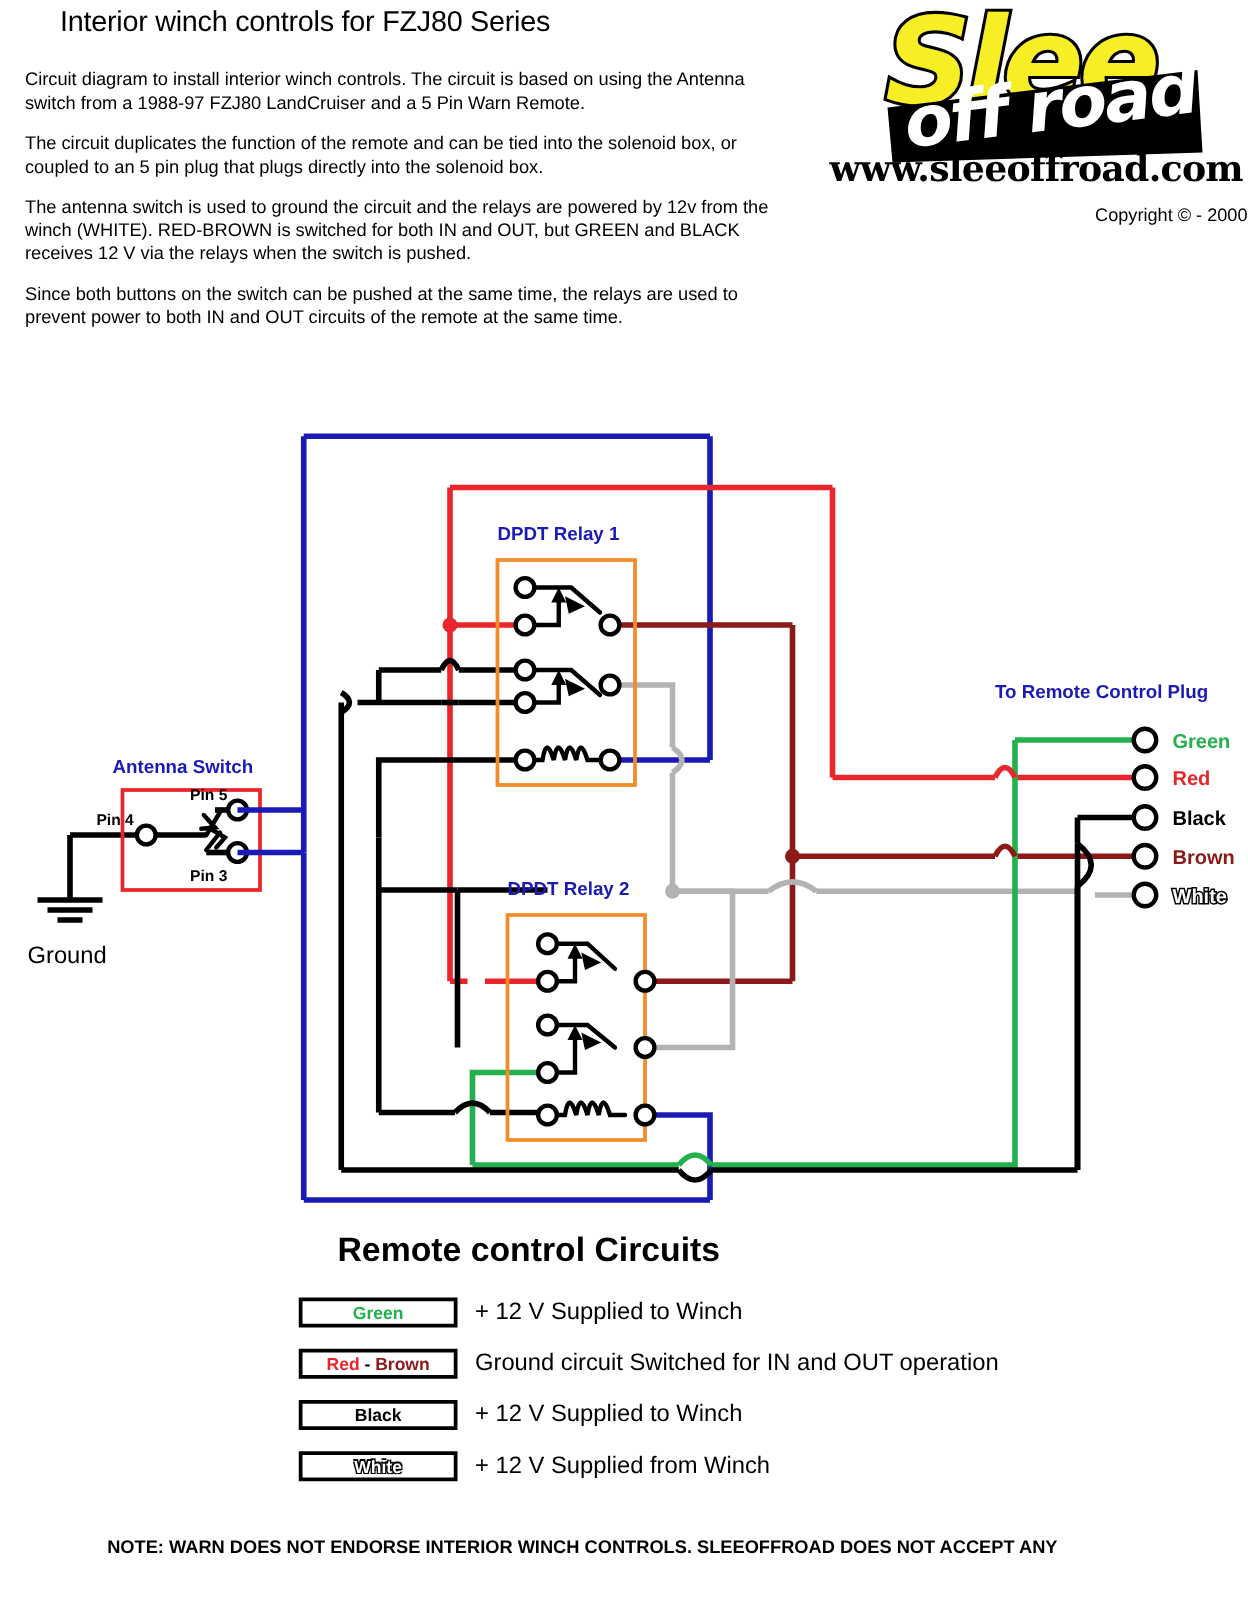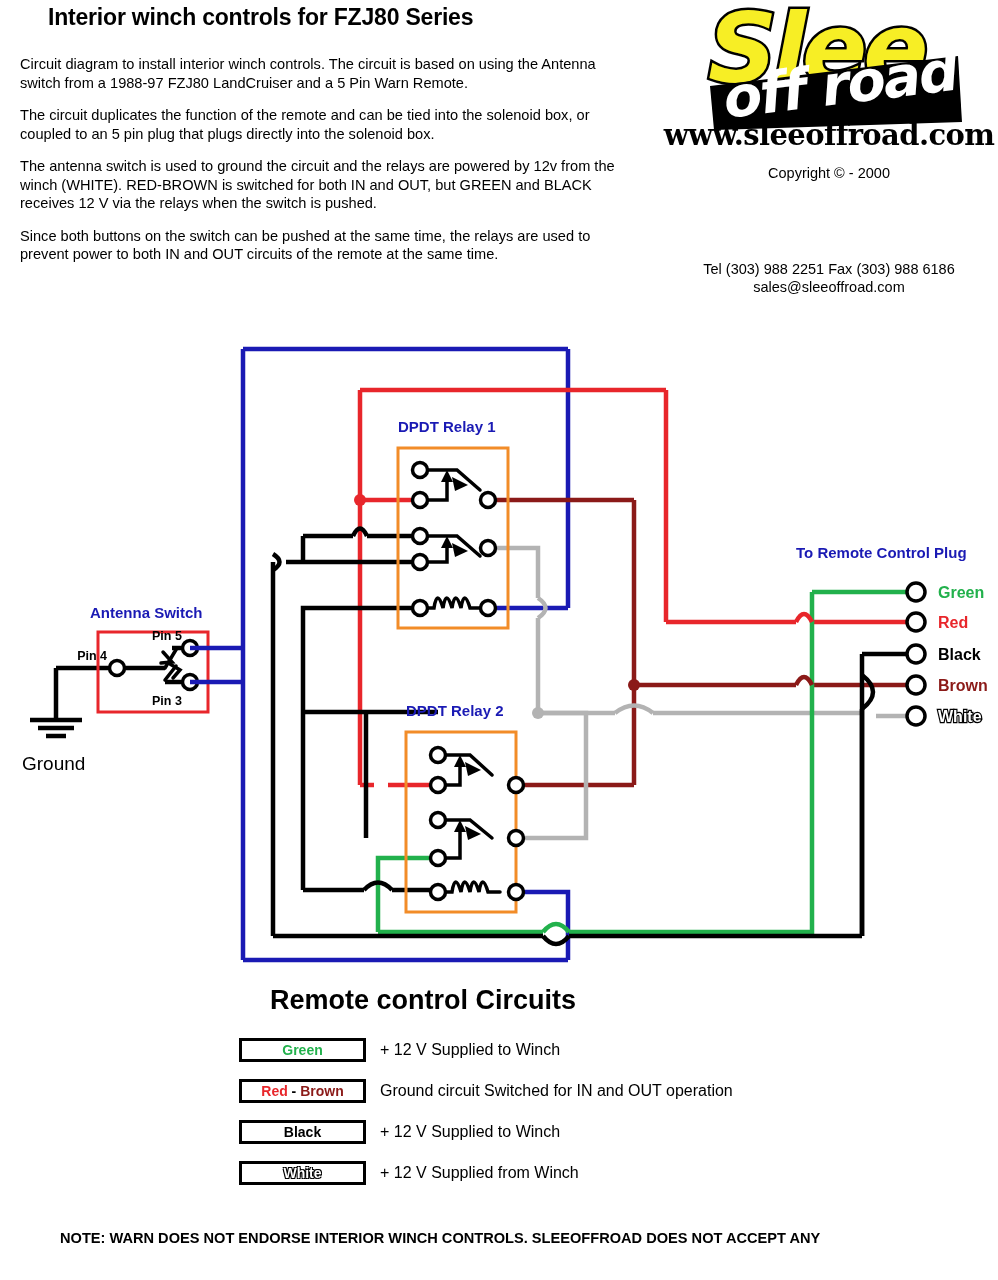--- a/index.html
+++ b/index.html
@@ -3,51 +3,51 @@
 <meta charset="utf-8">
 <style>
   html,body{margin:0;padding:0;background:#fff;}
   body{
     width:998px;height:1280px;position:relative;
     font-family:"Liberation Sans", sans-serif;
     color:#000;overflow:hidden;
   }
   
   #header{position:absolute;left:0;top:0;width:998px;height:320px;}
-  #title{position:absolute;left:48px;top:4px;font-size:23px;font-weight:bold;letter-spacing:-.2px;}
+  #title{position:absolute;left:48px;top:4px;font-size:23px;font-weight:normal;letter-spacing:-.2px;}
   #paras{position:absolute;left:20px;top:55px;width:615px;}
   .para{font-size:14.6px;line-height:18.5px;margin-bottom:14px;}
   
   #logobox{position:absolute;left:660px;top:2px;width:338px;height:310px;}
   #logo{position:absolute;left:40px;top:2px;width:270px;height:140px;}
   #logo svg{display:block;}
   #siteurl{position:absolute;left:0;top:116px;width:338px;text-align:center;
            font-family:"DejaVu Serif",serif;font-weight:bold;font-size:29px;letter-spacing:-0.6px;}
-  .cinfo{position:absolute;width:338px;text-align:center;font-size:14.5px;line-height:18px;}
+  .cinfo{position:absolute;width:338px;text-align:right;font-size:14.5px;line-height:18px;}
   #copy{top:162px;}
   #addr{top:200px;}
   #tel{top:258px;}
   
   #circuit{position:absolute;left:0;top:330px;width:998px;height:690px;}
   
   #legend{position:absolute;left:0;top:985px;width:998px;}
   #legend-title{position:absolute;left:270px;top:0px;font-size:27px;font-weight:bold;}
   #legend-rows{position:absolute;left:239px;top:48px;}
   .lrow{display:flex;align-items:center;height:33px;margin-bottom:8px;}
   .lbox{width:127px;height:24px;border:3px solid #000;background:#fff;
         display:flex;align-items:center;justify-content:center;
         font-size:14px;font-weight:bold;box-sizing:border-box;}
   .lbox.whitewire{color:#fff;text-shadow:
       -1px -1px 0 #000, 1px -1px 0 #000, -1px 1px 0 #000, 1px 1px 0 #000;}
-  .ldesc{margin-left:14px;font-size:16px;white-space:nowrap;}
+  .ldesc{margin-left:14px;font-size:19px;white-space:nowrap;}
   .rb-red{color:#e8262b;}
   .rb-dash{color:#000;}
   .rb-brown{color:#8b1a18;}
   
-  #footer{position:absolute;left:0;top:1228px;width:906px;text-align:left;
+  #footer{position:absolute;left:0;top:1228px;width:906px;text-align:right;
           font-size:14.6px;font-weight:bold;line-height:20px;}
   #footer div{padding:0 60px;}
 </style>
 </head>
 <body>
 
 <div id="header">
   <div id="title">Interior winch controls for FZJ80 Series</div>
   <div id="paras">
     <div class="para">Circuit diagram to install interior winch controls. The circuit is based on using the Antenna switch from a 1988-97 FZJ80 LandCruiser and a 5 Pin Warn Remote.</div>
@@ -63,24 +63,20 @@
           <text x="8" y="78" font-family="'DejaVu Sans',sans-serif" font-size="96" font-weight="bold" font-style="italic" fill="#f7ee25" stroke="#000" stroke-width="5" paint-order="stroke" letter-spacing="-4">Slee</text>
         </g>
         <g>
           <polygon points="10,82 258,52 262,118 14,126" fill="#000"></polygon>
           <text x="26" y="114" font-family="'DejaVu Sans',sans-serif" font-size="56" font-weight="bold" font-style="italic" fill="#fff" transform="rotate(-7 26 114)" letter-spacing="-2">off road</text>
         </g>
       </svg>
     </div>
     <div id="siteurl">www.sleeoffroad.com</div>
     <div class="cinfo" id="copy">Copyright © - 2000</div>
-    <div class="cinfo" id="tel">
-      <div>Tel (303) 988 2251 Fax (303) 988 6186</div>
-      <div>sales@sleeoffroad.com</div>
-    </div>
   </div>
 </div>
 
 <div id="circuit">
 <svg width="998" height="690" viewBox="0 0 998 690">
   <defs>
     <style>
       .w{fill:none;stroke-linecap:butt;stroke-width:4.5;}
       .wk{stroke:#000;}
       .wr{stroke:#e8262b;}

